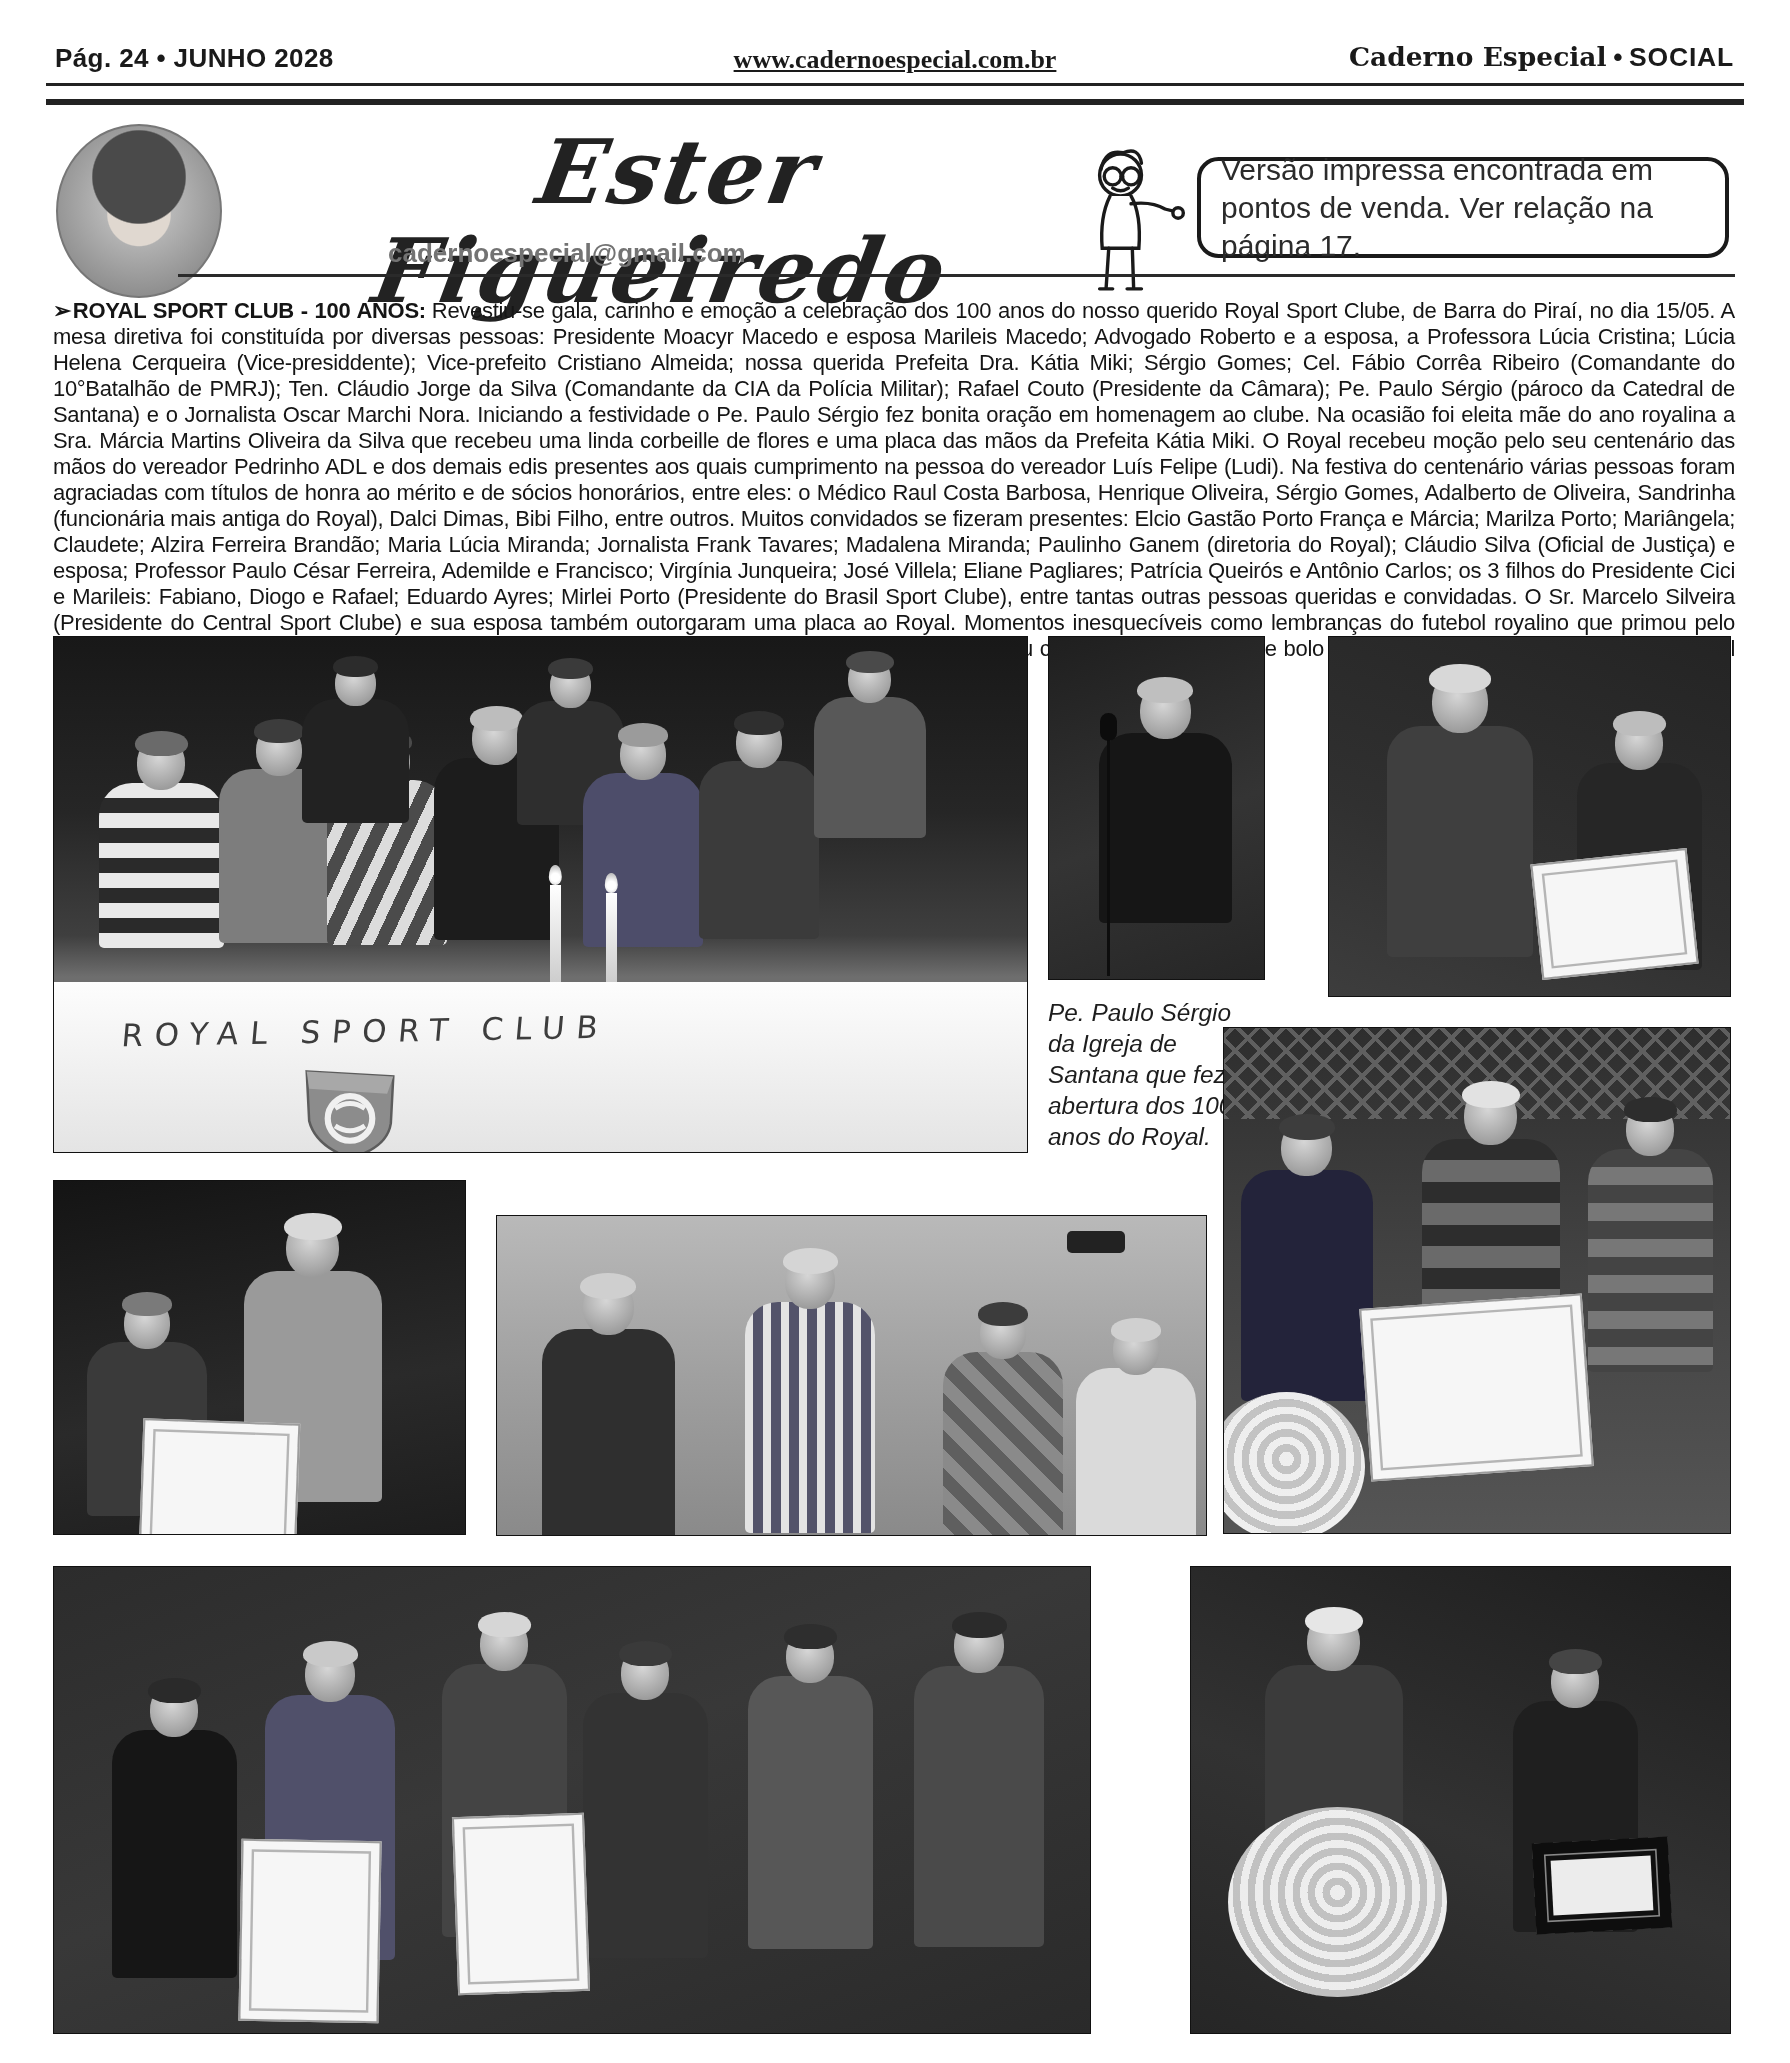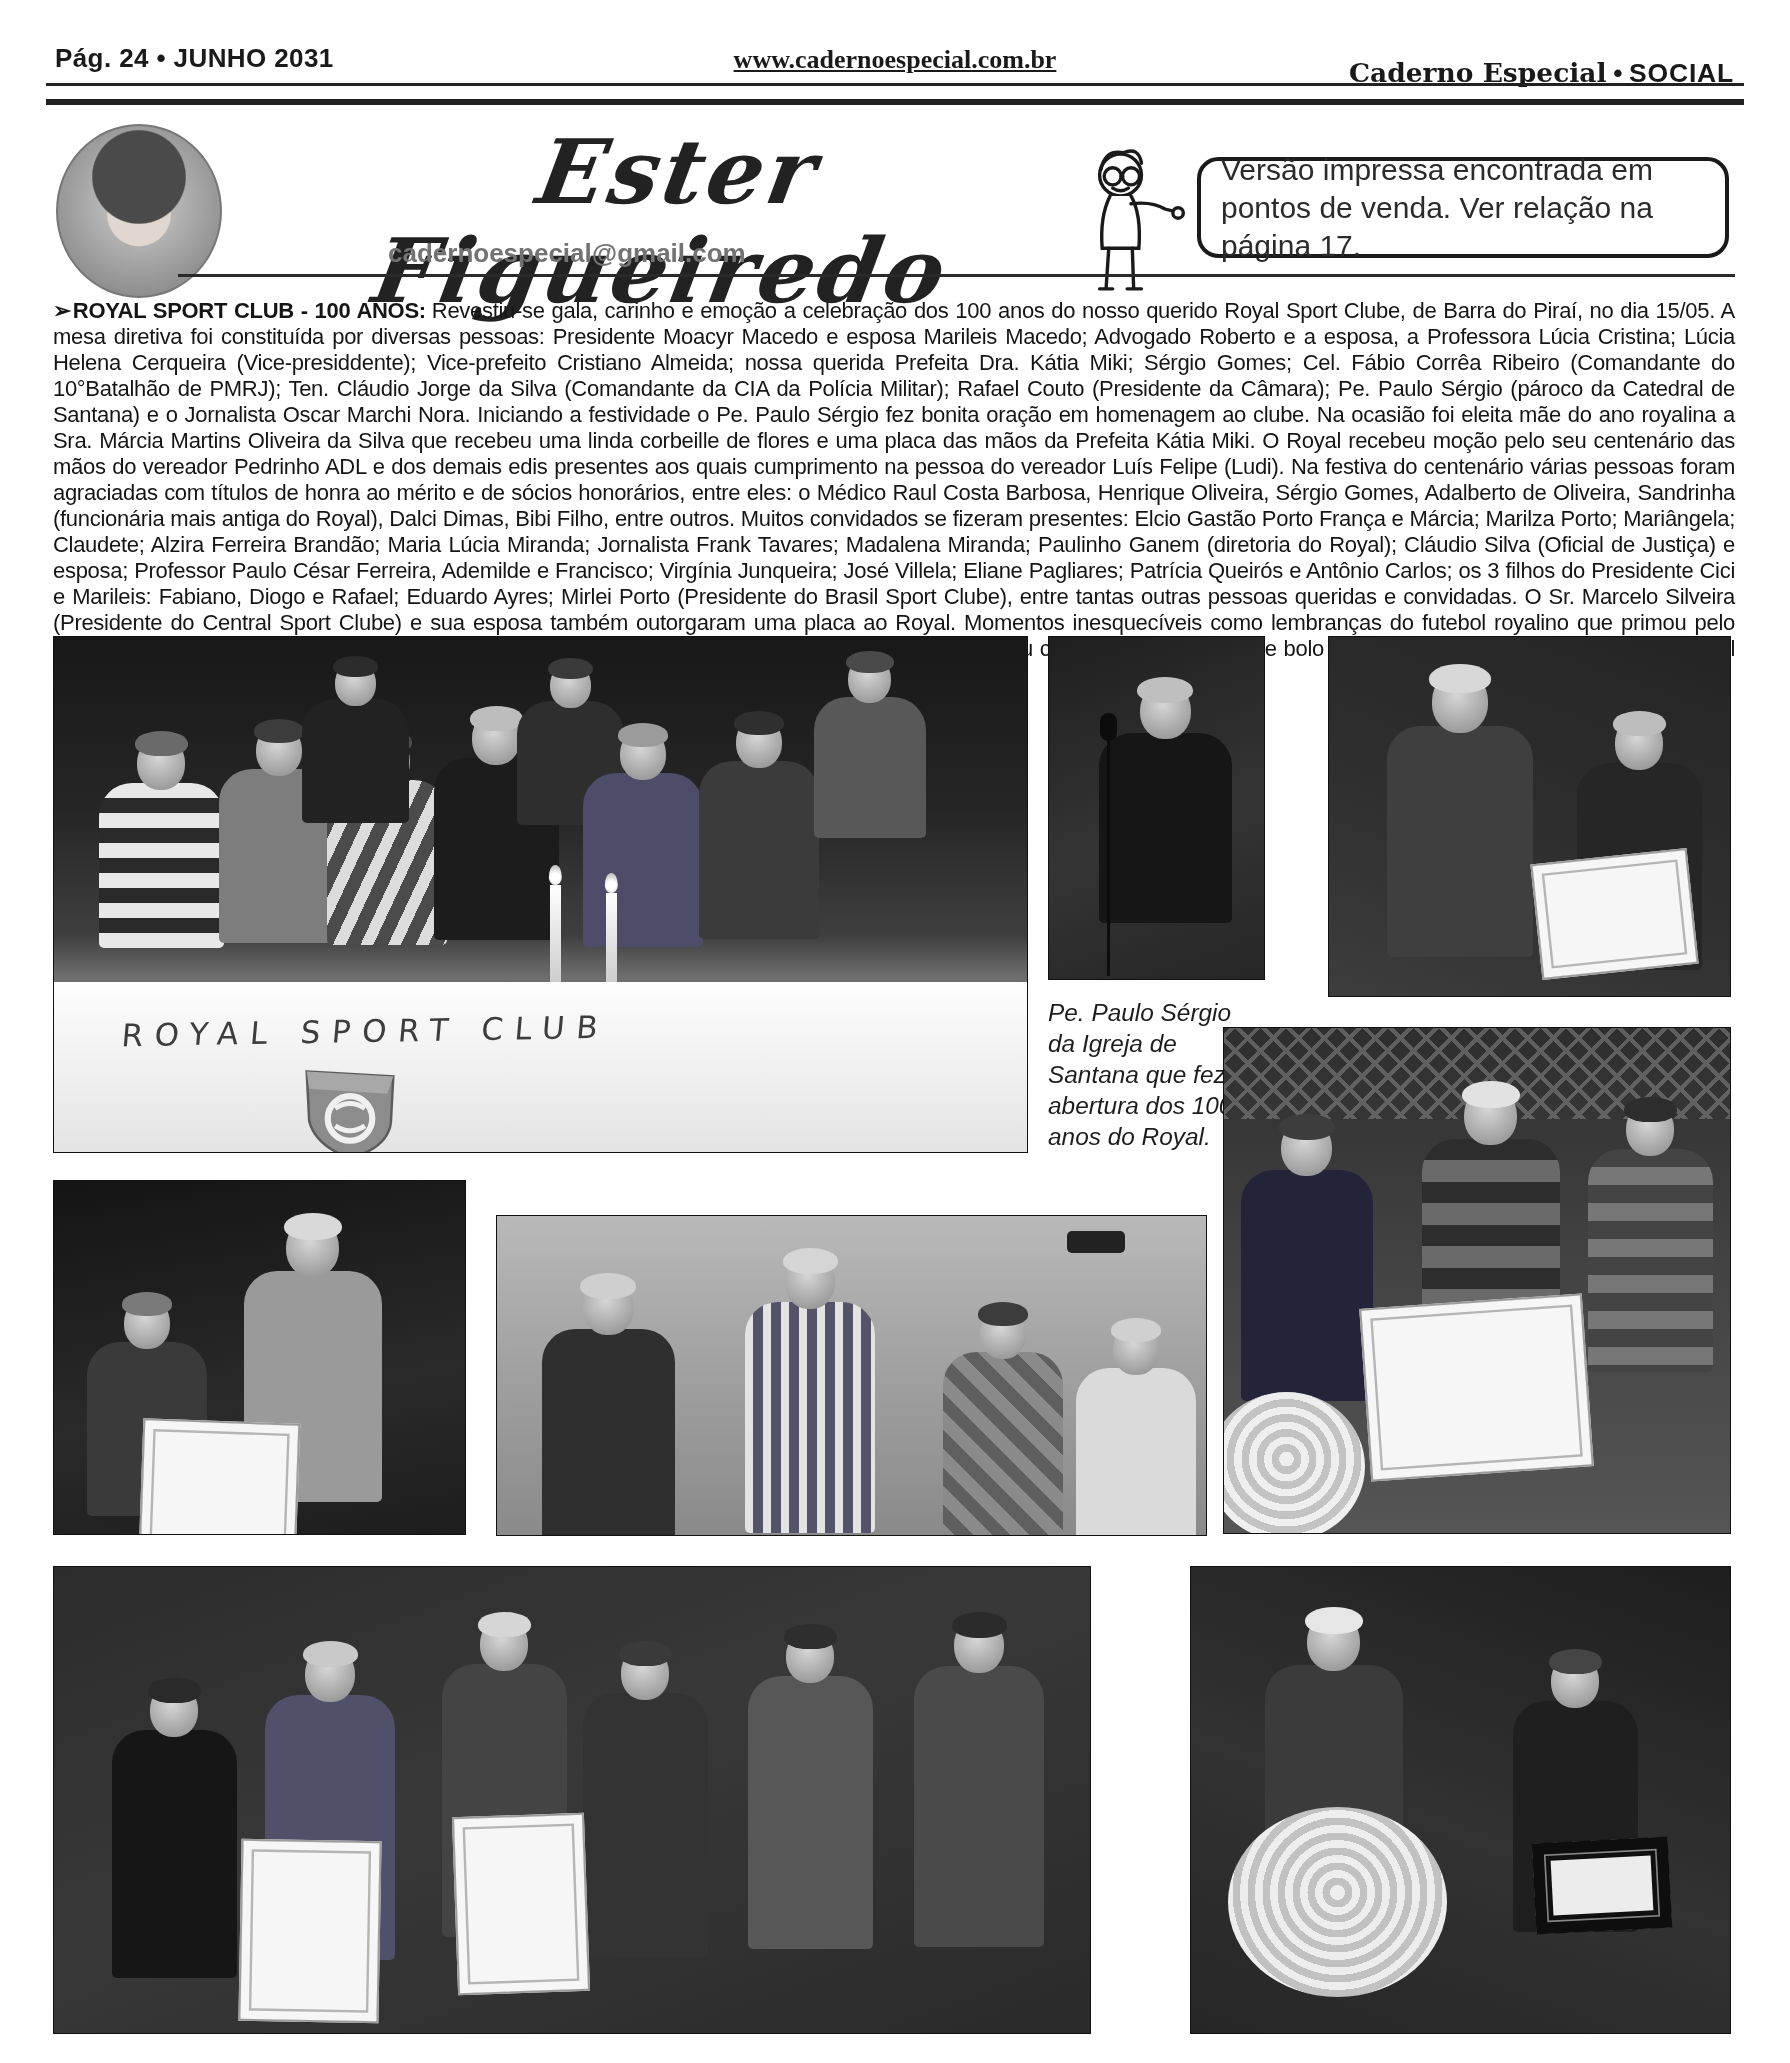--- a/index.html
+++ b/index.html
@@ -1,21 +1,21 @@
 <!DOCTYPE html>
 <html style="font-size:13.2px"><head>
 <meta charset="utf-8">
 <style>
   html,body{margin:0;padding:0;background:#fff;}
   body{width:1790px;height:2064px;position:relative;font-family:"Liberation Sans",sans-serif;color:#1a1a1a;overflow:hidden;}
 
   
   .hdr-left{position:absolute;left:55px;top:43px;font-size:26px;font-weight:bold;letter-spacing:0.4px;}
   .hdr-center{position:absolute;left:0;right:0;top:45px;text-align:center;font-family:"Liberation Serif",serif;font-size:26px;font-weight:bold;text-decoration:underline;}
-  .hdr-right{position:absolute;right:56px;top:41px;font-size:26.5px;white-space:nowrap;margin-top:16px;}
+  .hdr-right{position:absolute;right:56px;top:41px;font-size:26.5px;white-space:nowrap;}
   .hdr-right .brand{font-family:"DejaVu Serif",serif;font-weight:bold;}
   .hdr-right .sep{font-weight:bold;padding:0 6.6px;}
   .hdr-right .section{font-weight:bold;letter-spacing:0.8px;}
   .rule-a{position:absolute;left:46px;right:46px;top:83px;height:3.3px;background:#222;}
   .rule-b{position:absolute;left:46px;right:46px;top:99px;height:5.8px;background:#222;}
 
   
   .portrait{position:absolute;left:56px;top:124px;width:162px;height:170px;border-radius:50%;border:2.5px solid #777;
     background:radial-gradient(circle at 50% 30%,#4a4a4a 0 32%,transparent 33%),
                radial-gradient(circle at 50% 52%,#e0d8d0 0 26%,transparent 27%),
@@ -64,21 +64,21 @@
   .lattice::before{content:"";position:absolute;left:0;top:0;right:0;height:91px;opacity:.45;
     background:repeating-linear-gradient(45deg,#999 0 4.1px,transparent 4.1px 18px),
                repeating-linear-gradient(-45deg,#999 0 4.1px,transparent 4.1px 18px);}
   .caption{position:absolute;left:1048px;top:997px;width:210px;font-style:italic;font-size:24.4px;line-height:31px;color:#1d1d1d;}
 
   .fan{position:absolute;width:58px;height:21.5px;border-radius:5px;background:#222;}
 </style>
 </head>
 <body>
 
-<div class="hdr-left">Pág. 24 • JUNHO 2031</div>
+<div class="hdr-left">Pág. 24 • JUNHO 2028</div>
 <div class="hdr-center">www.cadernoespecial.com.br</div>
 <div class="hdr-right">
   <span class="brand">Caderno Especial</span><span class="sep">•</span><span class="section">SOCIAL</span>
 </div>
 <div class="rule-a"></div>
 <div class="rule-b"></div>
 
 <div class="portrait"></div>
 <div class="script-name">Ester Figueiredo</div>
 <div class="email">cadernoespecial@gmail.com</div>

